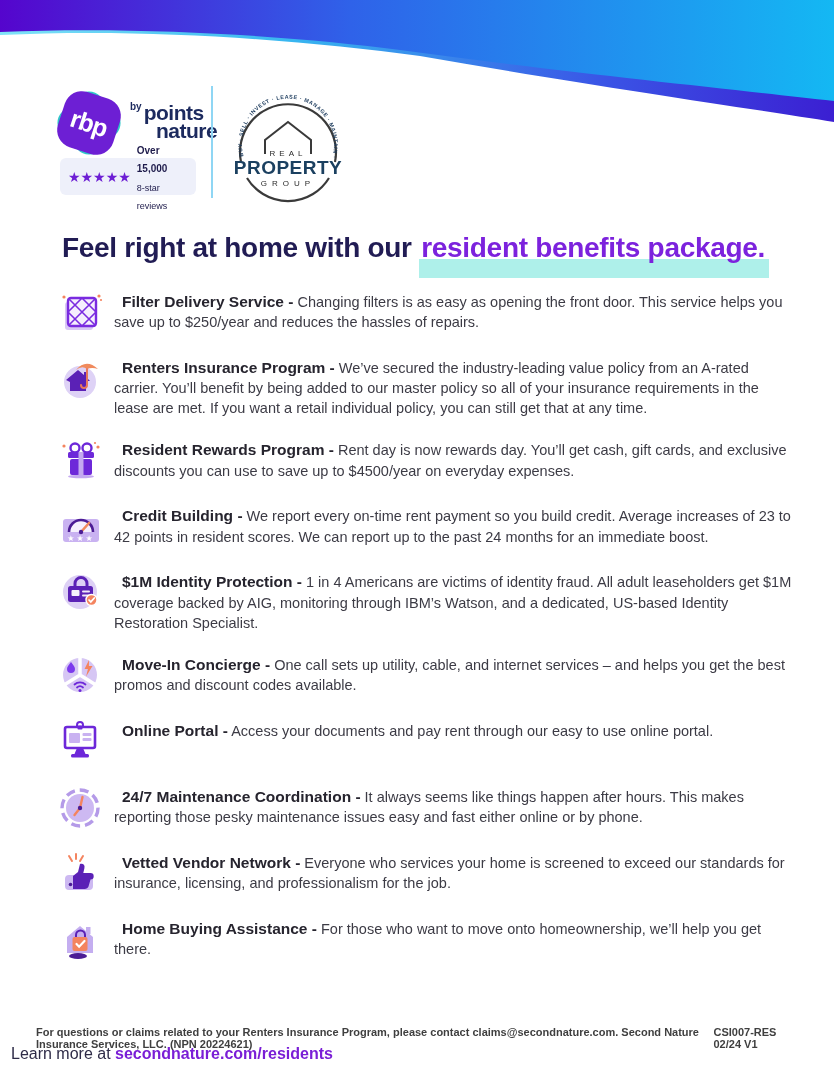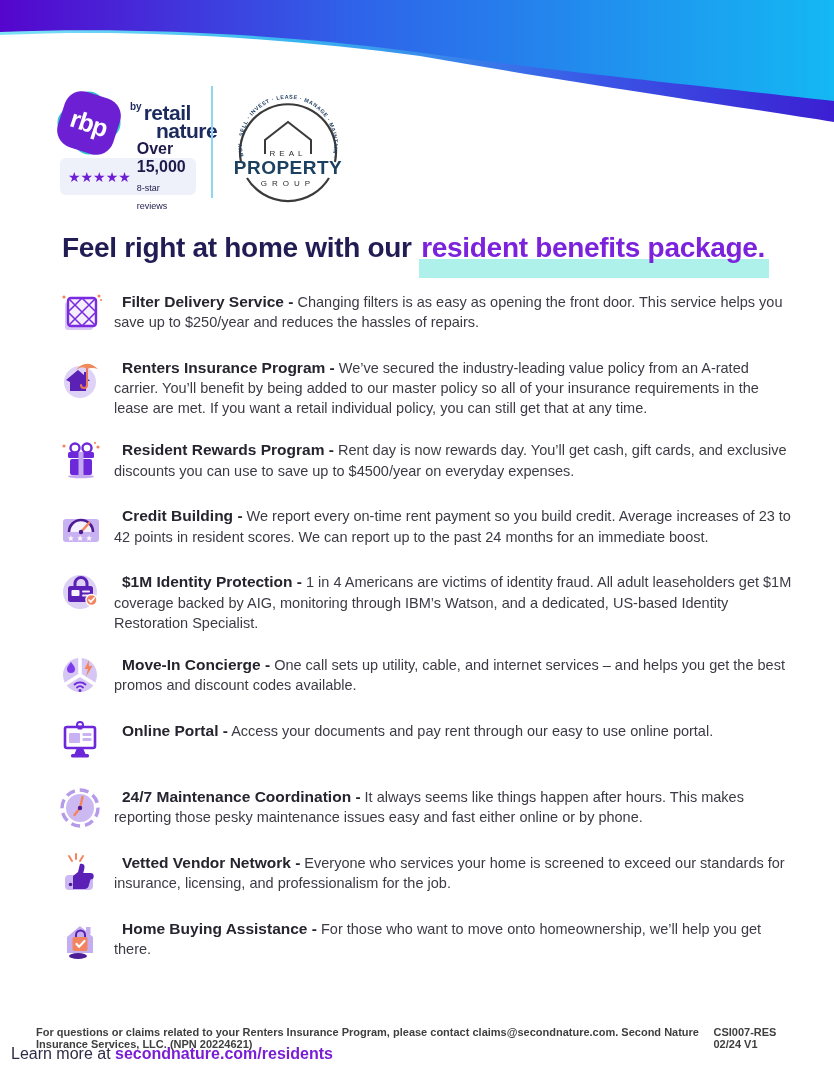--- a/index.html
+++ b/index.html
@@ -36,21 +36,21 @@
   .byline-name1 { display:inline-block; font-size:21px; font-weight:bold; letter-spacing:-0.5px; }
   .byline-name2 { display:block; font-size:21px; font-weight:bold; letter-spacing:-0.5px; margin-left:26px; margin-top:-3px; }
 
   .stars-badge {
     position:absolute; left:60px; top:158px; width:136px; height:37px;
     background:#eef0fa; border-radius:6px;
     display:flex; align-items:center; padding:0 8px; gap:6px;
   }
   .stars { color:#6d1fd4; font-size:14px; letter-spacing:0px; line-height:1; white-space:nowrap; }
   .stars-text { line-height:1.15; }
-  .stars-line1 { font-size:16px; font-weight:bold; color:#1e1b4b; }
+  .stars-line1 { font-size:10px; font-weight:bold; color:#1e1b4b; }
   .stars-line2 { font-size:9px; color:#1e1b4b; }
 
   .logo-divider {
     position:absolute; left:211px; top:86px; width:2px; height:112px;
     background:#8fd6f4;
   }
   .rpg-logo { position:absolute; left:227px; top:84px; }
 
   
   .heading {
@@ -109,21 +109,21 @@
     </svg>
 
     <div class="rbp-lockup">
       <div class="rbp-mark">
         <div class="rbp-teal"></div>
         <div class="rbp-purple">
           <span class="rbp-text">rbp</span>
         </div>
       </div>
       <div class="byline">
-        <span class="byline-by">by</span><span class="byline-name1">retail</span>
+        <span class="byline-by">by</span><span class="byline-name1">points</span>
         <span class="byline-name2">nature</span>
       </div>
     </div>
 
     <div class="stars-badge">
       <span class="stars">★★★★★</span>
       <span class="stars-text">
         <span class="stars-line1">Over 15,000</span><br>
         <span class="stars-line2">8-star reviews</span>
       </span>

